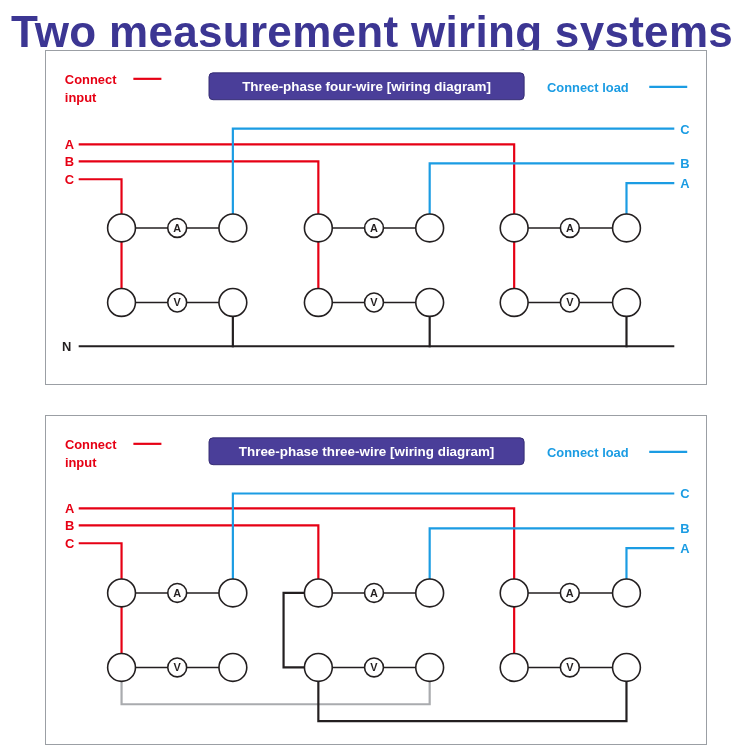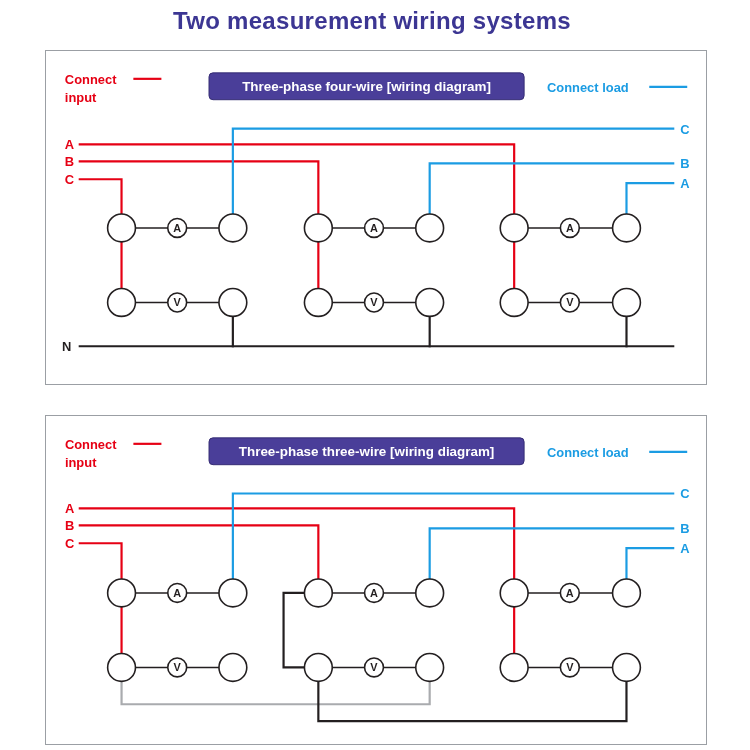--- a/index.html
+++ b/index.html
@@ -1,20 +1,20 @@
 <!DOCTYPE html>
 <html style="--title_color: #3c3693; --input_color: #e60014; --load_color: #1b9ce3; --badge_bg: #4a3e99; --badge_border: #352c74; --badge_text: #ffffff; --wire_black: #231f20; --wire_gray: #a9abae; --panel_border: #9b9fa4;"><head>
 <meta charset="utf-8">
 <style>
   * { margin:0; padding:0; box-sizing:border-box; }
   html, body { background:#ffffff; }
   body { width:750px; height:750px; position:relative; overflow:hidden;
          font-family:"Liberation Sans", sans-serif; }
   .page-title { position:absolute; top:7px; left:0; width:744px; text-align:center;
-                font-size:24px; font-weight:bold; color:var(--title_color); letter-spacing:0.3px; }
+                font-size:44px; font-weight:bold; color:var(--title_color); letter-spacing:0.3px; }
   .panel { position:absolute; left:45px; width:662px; background:#ffffff;
            border:1.5px solid var(--panel_border); }
   .panel-1 { top:50px;  height:335px; }
   .panel-2 { top:415px; height:330px; }
   .panel svg { display:block; width:100%; height:100%; }
   text { font-family:"Liberation Sans", sans-serif; }
   .lbl { font-size:13px; font-weight:bold; }
   .tx-red   { fill:var(--input_color); }
   .tx-blue  { fill:var(--load_color); }
   .tx-black { fill:var(--wire_black); }

